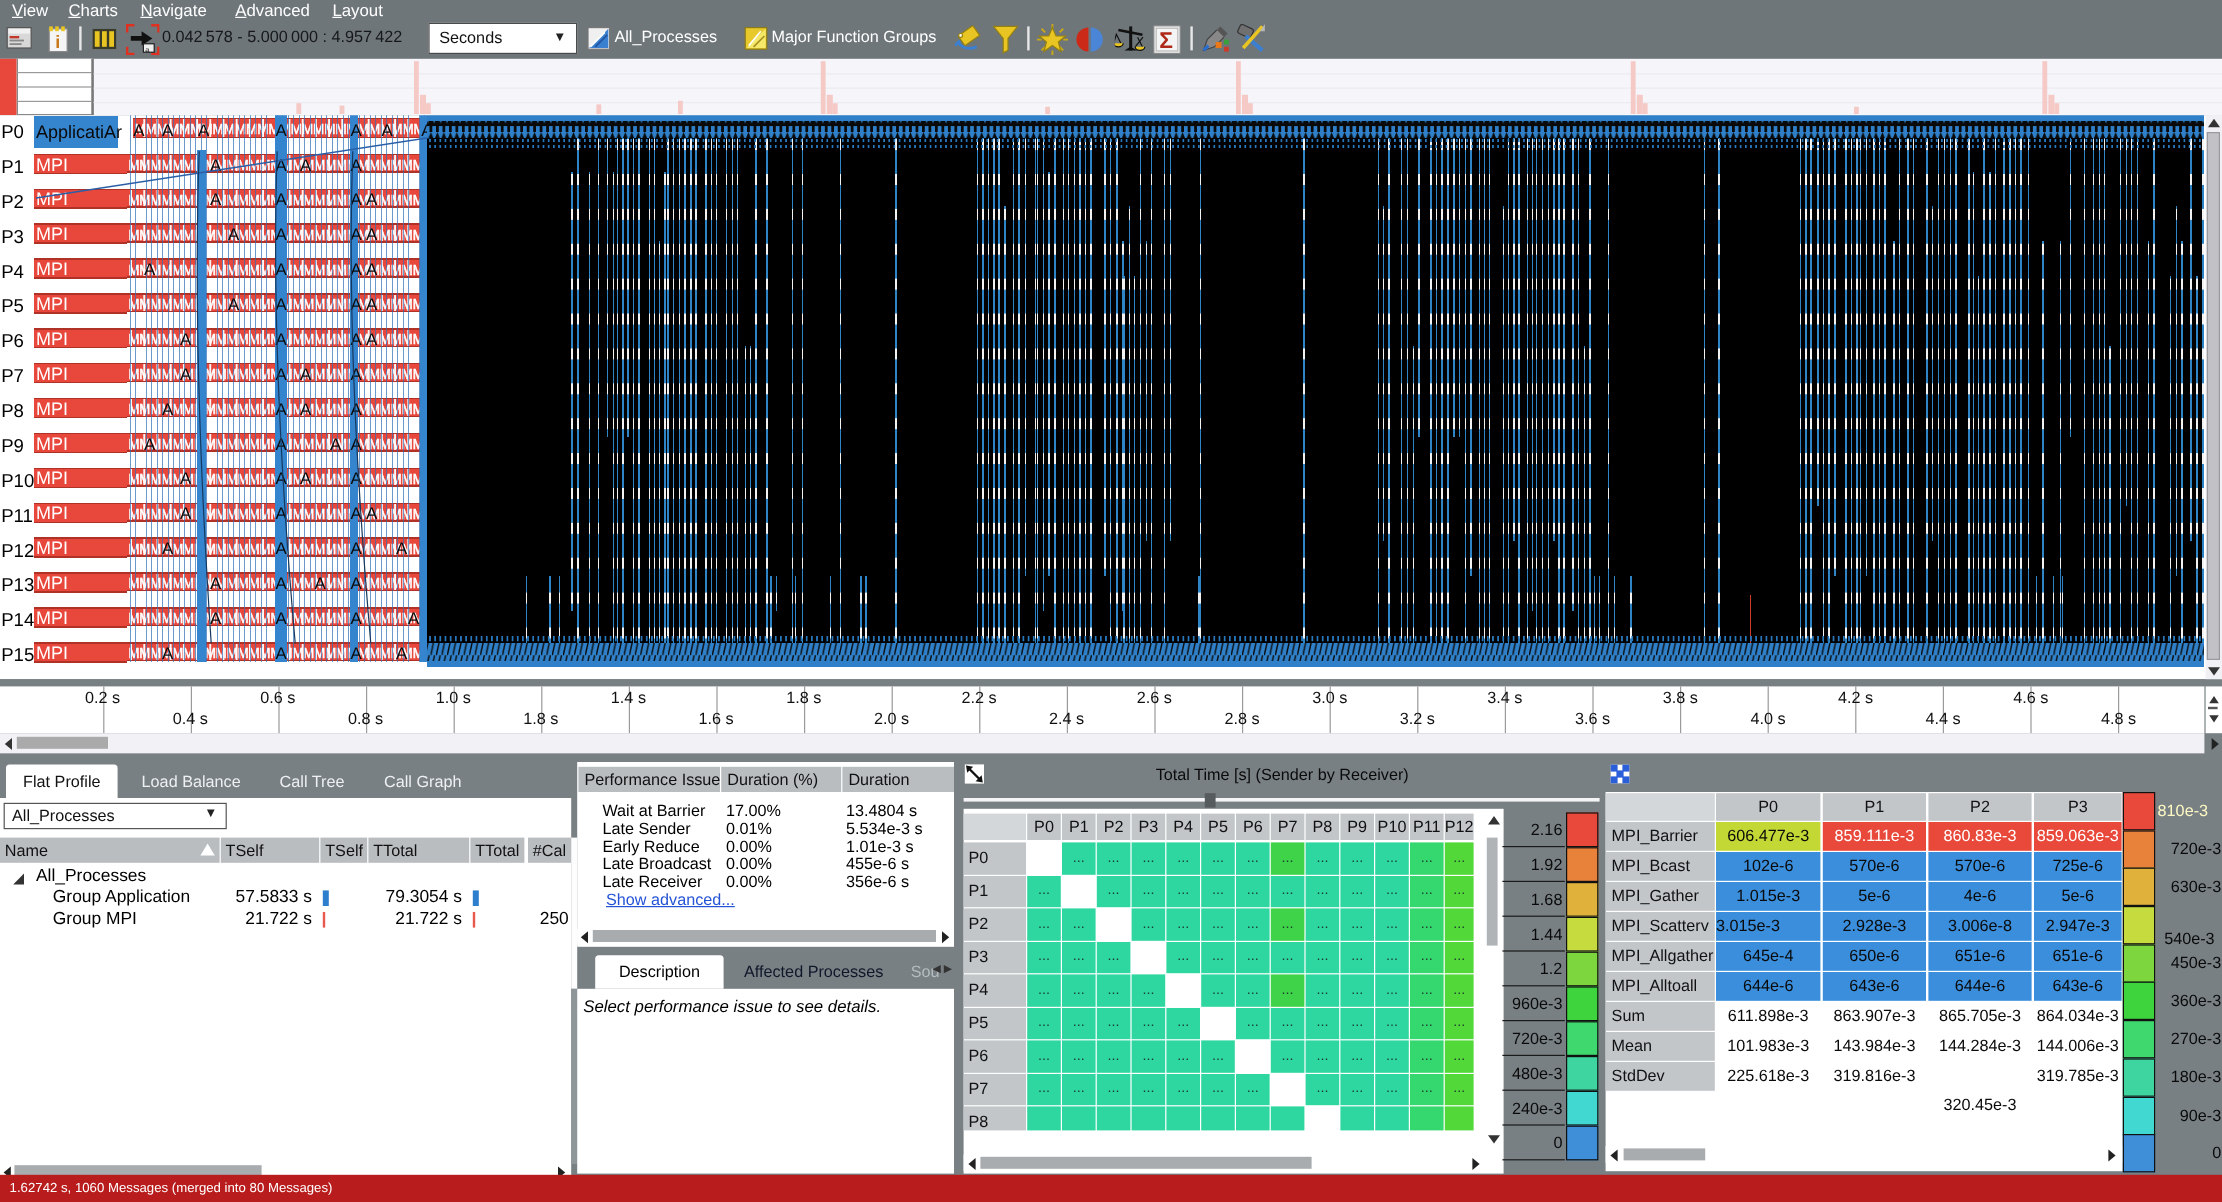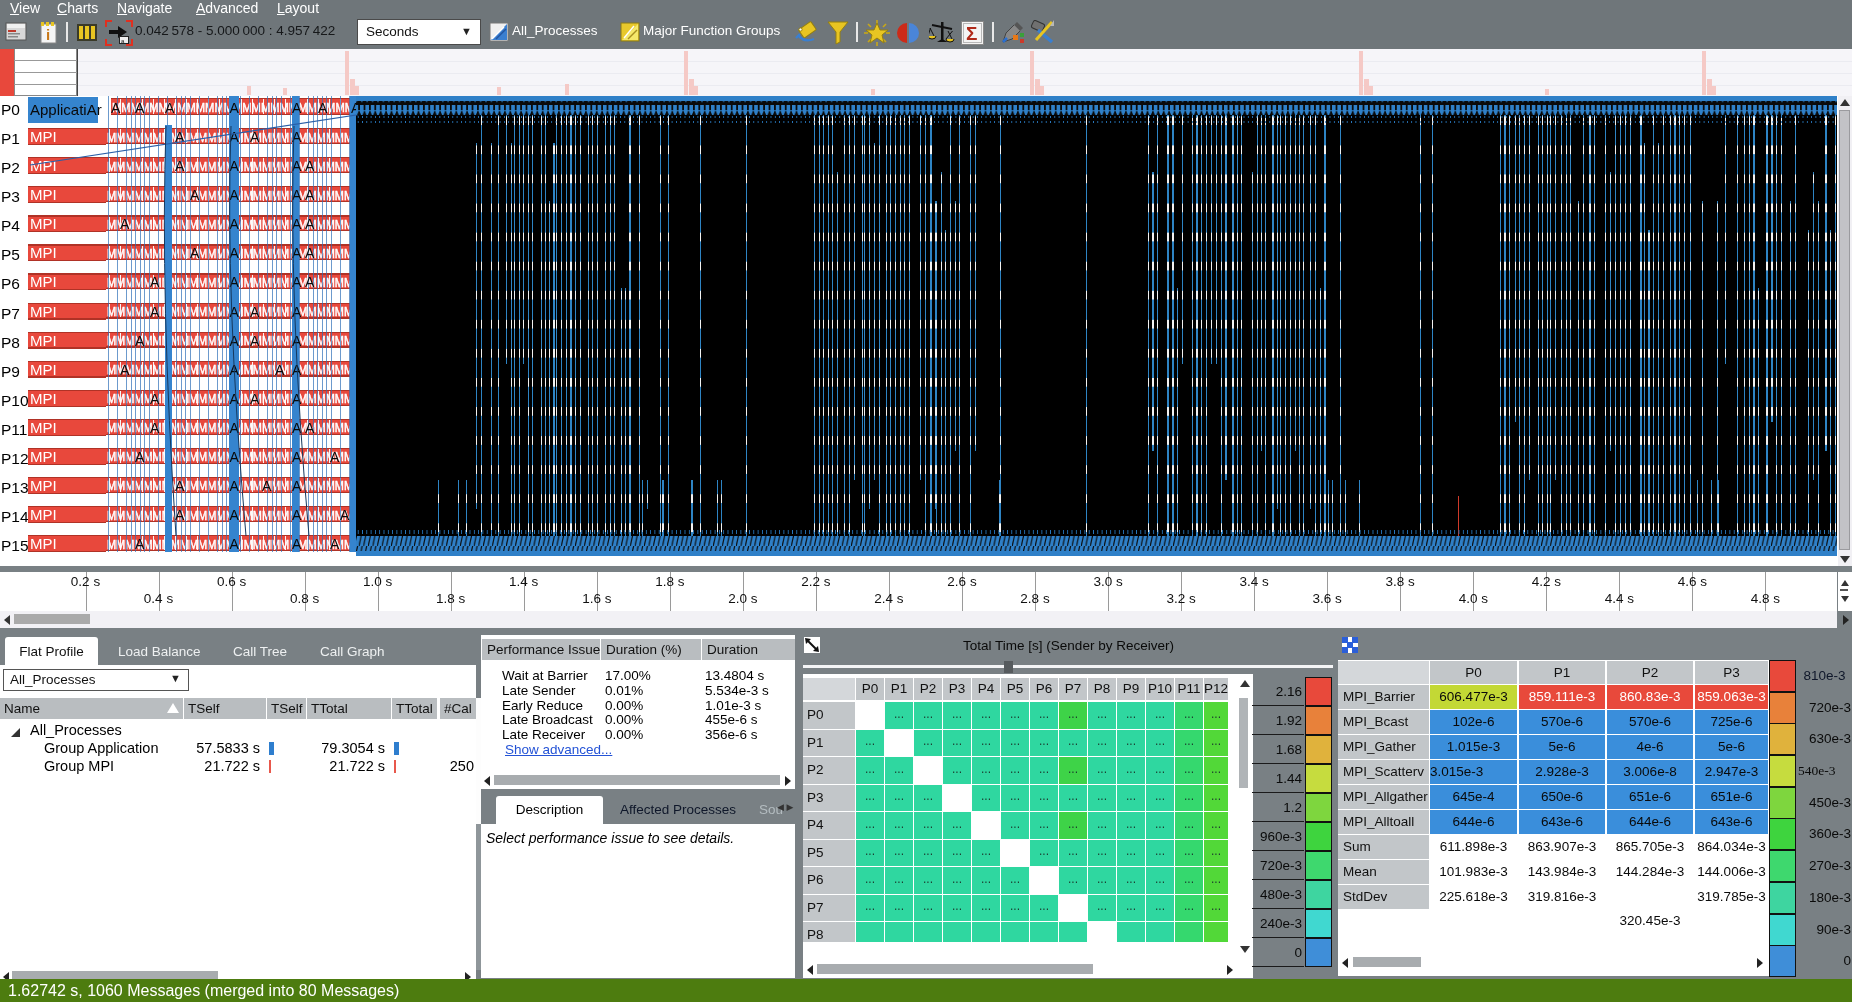--- a/index.html
+++ b/index.html
@@ -1242,35 +1242,35 @@
       <div class="abs" style="left:93px;top:257px;width:87px;height:24px;line-height:24px;text-align:center;background:#fff;color:#0a0a0a;overflow:hidden;">225.618e-3</div>
       <div class="abs" style="left:182px;top:257px;width:86px;height:24px;line-height:24px;text-align:center;background:#fff;color:#0a0a0a;overflow:hidden;">319.816e-3</div>
       <div class="abs" style="left:270px;top:257px;width:86px;height:24px;line-height:24px;text-align:center;background:#fff;color:#0a0a0a;overflow:hidden;margin-top:24px;">320.45e-3</div>
       <div class="abs" style="left:358px;top:257px;width:73px;height:24px;line-height:24px;text-align:center;background:#fff;color:#0a0a0a;overflow:hidden;">319.785e-3</div>
       <div class="abs" style="left:1px;top:327px;width:431px;height:14px;background:#fff;">
         <div class="abs" style="left:4px;top:3px;width:0;height:0;border-top:5px solid transparent;border-bottom:5px solid transparent;border-right:6px solid #222;"></div>
         <div class="abs" style="left:15px;top:2px;width:68px;height:10px;background:#a8acaf;"></div>
         <div class="abs" style="left:419px;top:3px;width:0;height:0;border-top:5px solid transparent;border-bottom:5px solid transparent;border-left:6px solid #222;"></div>
       </div>
       <div class="abs" style="left:432px;top:32px;width:27px;height:32px;background:#e8493b;border:1.5px solid #111;"></div>
-      <div class="abs" style="left:461px;top:32px;width:53px;height:32px;line-height:32px;text-align:center;color:#0f172a;">810e-3</div>
+      <div class="abs" style="left:461px;top:32px;width:53px;height:32px;line-height:32px;text-align:left;color:#fef9c3;">810e-3</div>
       <div class="abs" style="left:432px;top:64px;width:27px;height:32px;background:#e8813a;border:1.5px solid #111;"></div>
       <div class="abs" style="left:461px;top:64px;width:53px;height:32px;line-height:32px;text-align:right;color:#0a0a0a;">720e-3</div>
       <div class="abs" style="left:432px;top:95px;width:27px;height:32px;background:#e0b23c;border:1.5px solid #111;"></div>
       <div class="abs" style="left:461px;top:95px;width:53px;height:32px;line-height:32px;text-align:right;color:#0a0a0a;">630e-3</div>
       <div class="abs" style="left:432px;top:127px;width:27px;height:32px;background:#c6dc3e;border:1.5px solid #111;"></div>
-      <div class="abs" style="left:461px;top:127px;width:53px;height:32px;line-height:32px;text-align:left;color:#0a0a0a;font-family:Liberation Serif, serif;">540e-3</div>
+      <div class="abs" style="left:461px;top:139px;width:53px;height:32px;line-height:32px;text-align:center;color:#0a0a0a;">540e-3</div>
       <div class="abs" style="left:432px;top:159px;width:27px;height:32px;background:#7ed63e;border:1.5px solid #111;"></div>
       <div class="abs" style="left:461px;top:159px;width:53px;height:32px;line-height:32px;text-align:right;color:#0a0a0a;">450e-3</div>
       <div class="abs" style="left:432px;top:190px;width:27px;height:32px;background:#3ed43e;border:1.5px solid #111;"></div>
       <div class="abs" style="left:461px;top:190px;width:53px;height:32px;line-height:32px;text-align:right;color:#0a0a0a;">360e-3</div>
       <div class="abs" style="left:432px;top:222px;width:27px;height:32px;background:#3ed86e;border:1.5px solid #111;"></div>
       <div class="abs" style="left:461px;top:222px;width:53px;height:32px;line-height:32px;text-align:right;color:#0a0a0a;">270e-3</div>
       <div class="abs" style="left:432px;top:254px;width:27px;height:32px;background:#3ed5a0;border:1.5px solid #111;"></div>
       <div class="abs" style="left:461px;top:254px;width:53px;height:32px;line-height:32px;text-align:right;color:#0a0a0a;">180e-3</div>
       <div class="abs" style="left:432px;top:286px;width:27px;height:32px;background:#40d8d0;border:1.5px solid #111;"></div>
       <div class="abs" style="left:461px;top:286px;width:53px;height:32px;line-height:32px;text-align:right;color:#0a0a0a;">90e-3</div>
       <div class="abs" style="left:432px;top:317px;width:27px;height:32px;background:#3f8ed8;border:1.5px solid #111;"></div>
       <div class="abs" style="left:461px;top:317px;width:53px;height:32px;line-height:32px;text-align:right;color:#0a0a0a;">0</div>
     </div>
 
-<div class="abs" style="left:0;top:979px;width:1852px;height:23px;background:#4d7c0f;color:#fff;font-size:16px;line-height:23px;padding-left:8px;">1.62742 s, 1060 Messages (merged into 80 Messages)</div>
+<div class="abs" style="left:0;top:979px;width:1852px;height:23px;background:#b91c1c;color:#fff;font-size:11px;line-height:23px;padding-left:8px;">1.62742 s, 1060 Messages (merged into 80 Messages)</div>
 
 </div>
 </body></html>

